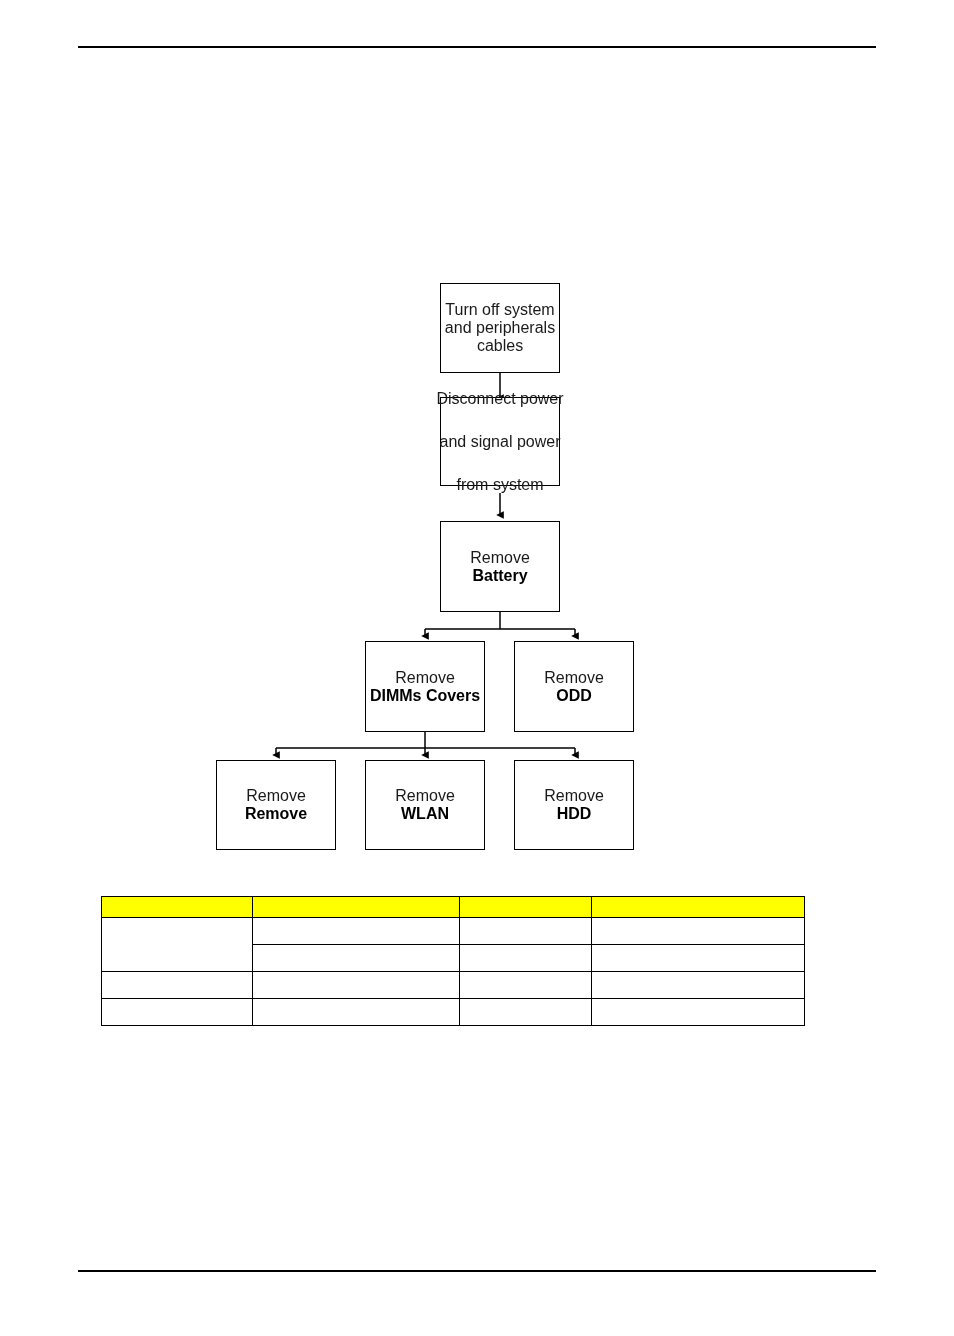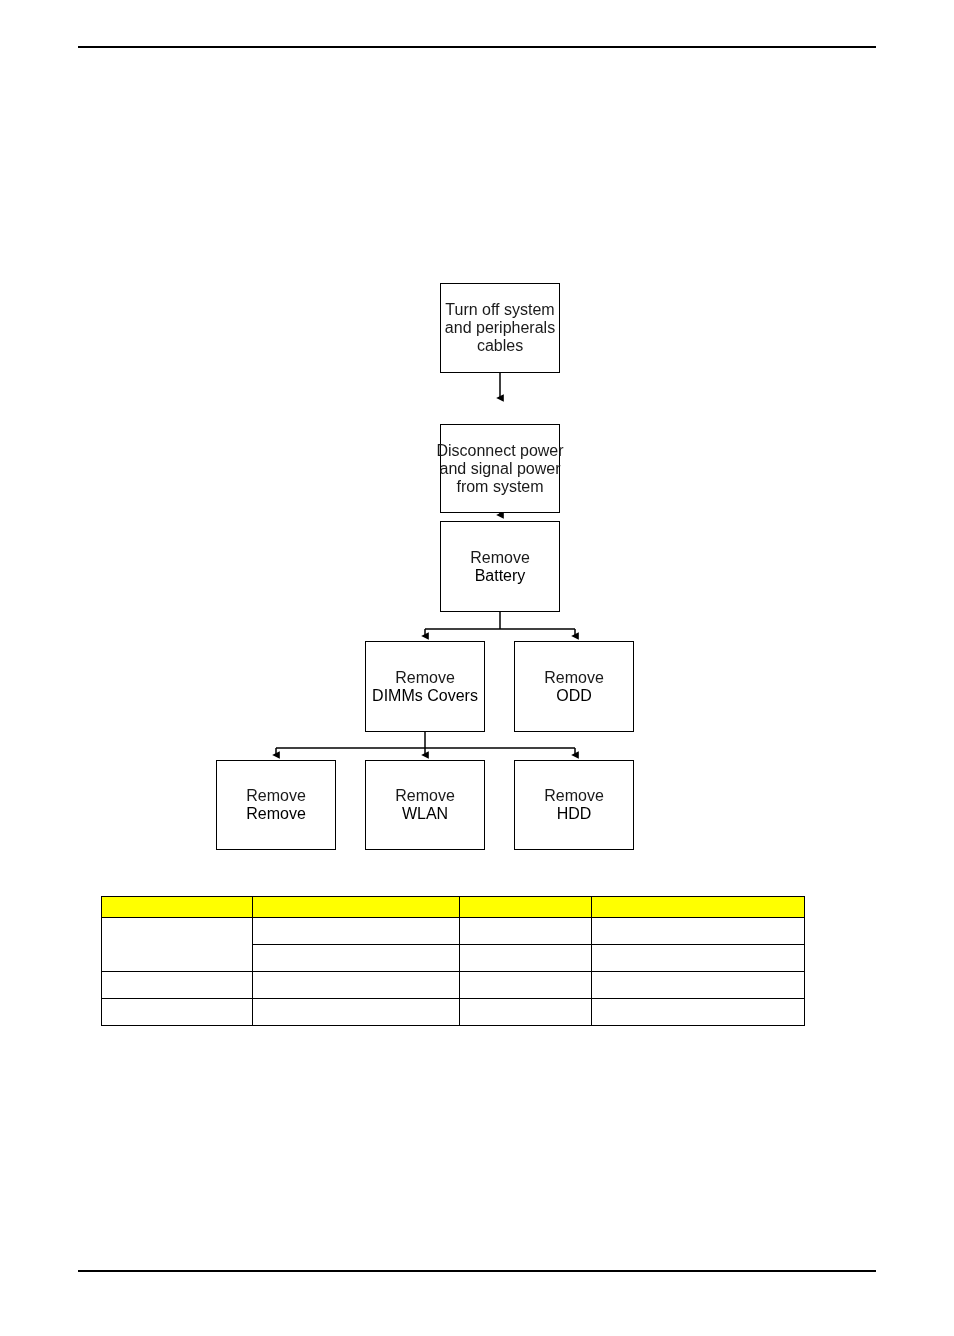--- a/index.html
+++ b/index.html
@@ -50,25 +50,25 @@
     display: flex;
     flex-direction: column;
     align-items: center;
     justify-content: center;
     text-align: center;
     font-size: 16px;
     line-height: 18px;
     color: #1a1a1a;
   }
   .node .ln { display: block; white-space: nowrap; }
-  .node .ln.b { font-weight: normal; color: #000000; }
+  .node .ln.b { font-weight: bold; color: #000000; }
 
   
   #node-power      { left: 440px; top: 283px; width: 120px; height: 90px; }
-  #node-disconnect { left: 440px; top: 424px; width: 120px; height: 89px; }
+  #node-disconnect { left: 440px; top: 397px; width: 120px; height: 89px; gap: 25px; }
   #node-battery    { left: 440px; top: 521px; width: 120px; height: 91px; }
   #node-lower      { left: 365px; top: 641px; width: 120px; height: 91px; }
   #node-odd        { left: 514px; top: 641px; width: 120px; height: 91px; }
   #node-dimms      { left: 216px; top: 760px; width: 120px; height: 90px; }
   #node-wlan       { left: 365px; top: 760px; width: 120px; height: 90px; }
   #node-hdd        { left: 514px; top: 760px; width: 120px; height: 90px; }
 
   .flow svg {
     position: absolute;
     left: 0;

